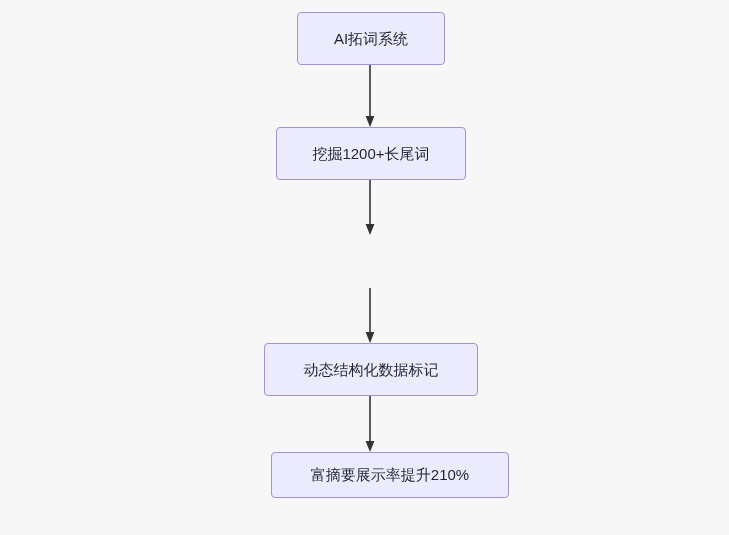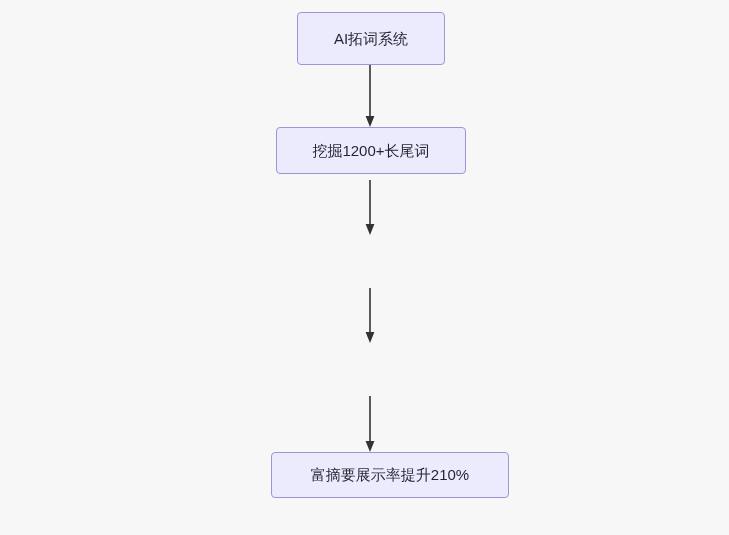--- a/index.html
+++ b/index.html
@@ -49,39 +49,42 @@
     <span>AI拓词系统</span>
   </div>
 
   <div class="edge" style="left:363px; top:65px; width:14px; height:62px;">
     <svg width="14" height="62" viewBox="0 0 14 62">
       <line x1="7" y1="0" x2="7" y2="54" stroke="#333333" stroke-width="1.6"></line>
       <polygon points="7,62 2.6,51 11.4,51" fill="#333333"></polygon>
     </svg>
   </div>
 
-  <div class="node" style="left:276px; top:127px; width:190px; height:47px;">
+  <div class="node" style="left:276px; top:127px; width:190px; height:53px;">
     <span>挖掘1200+长尾词</span>
   </div>
 
   <div class="edge" style="left:363px; top:180px; width:14px; height:55px;">
     <svg width="14" height="55" viewBox="0 0 14 55">
       <line x1="7" y1="0" x2="7" y2="47" stroke="#333333" stroke-width="1.6"></line>
       <polygon points="7,55 2.6,44 11.4,44" fill="#333333"></polygon>
     </svg>
   </div>
 
 
   <div class="edge" style="left:363px; top:288px; width:14px; height:55px;">
     <svg width="14" height="55" viewBox="0 0 14 55">
       <line x1="7" y1="0" x2="7" y2="47" stroke="#333333" stroke-width="1.6"></line>
       <polygon points="7,55 2.6,44 11.4,44" fill="#333333"></polygon>
     </svg>
   </div>
 
+  <div class="node" style="left:264px; top:343px; width:214px; height:53px;">
+    <span>动态结构化数据标记</span>
+  </div>
 
   <div class="edge" style="left:363px; top:396px; width:14px; height:56px;">
     <svg width="14" height="56" viewBox="0 0 14 56">
       <line x1="7" y1="0" x2="7" y2="48" stroke="#333333" stroke-width="1.6"></line>
       <polygon points="7,56 2.6,45 11.4,45" fill="#333333"></polygon>
     </svg>
   </div>
 
   <div class="node" style="left:252px; top:452px; width:238px; height:46px;margin-left:19px;">
     <span>富摘要展示率提升210%</span>

